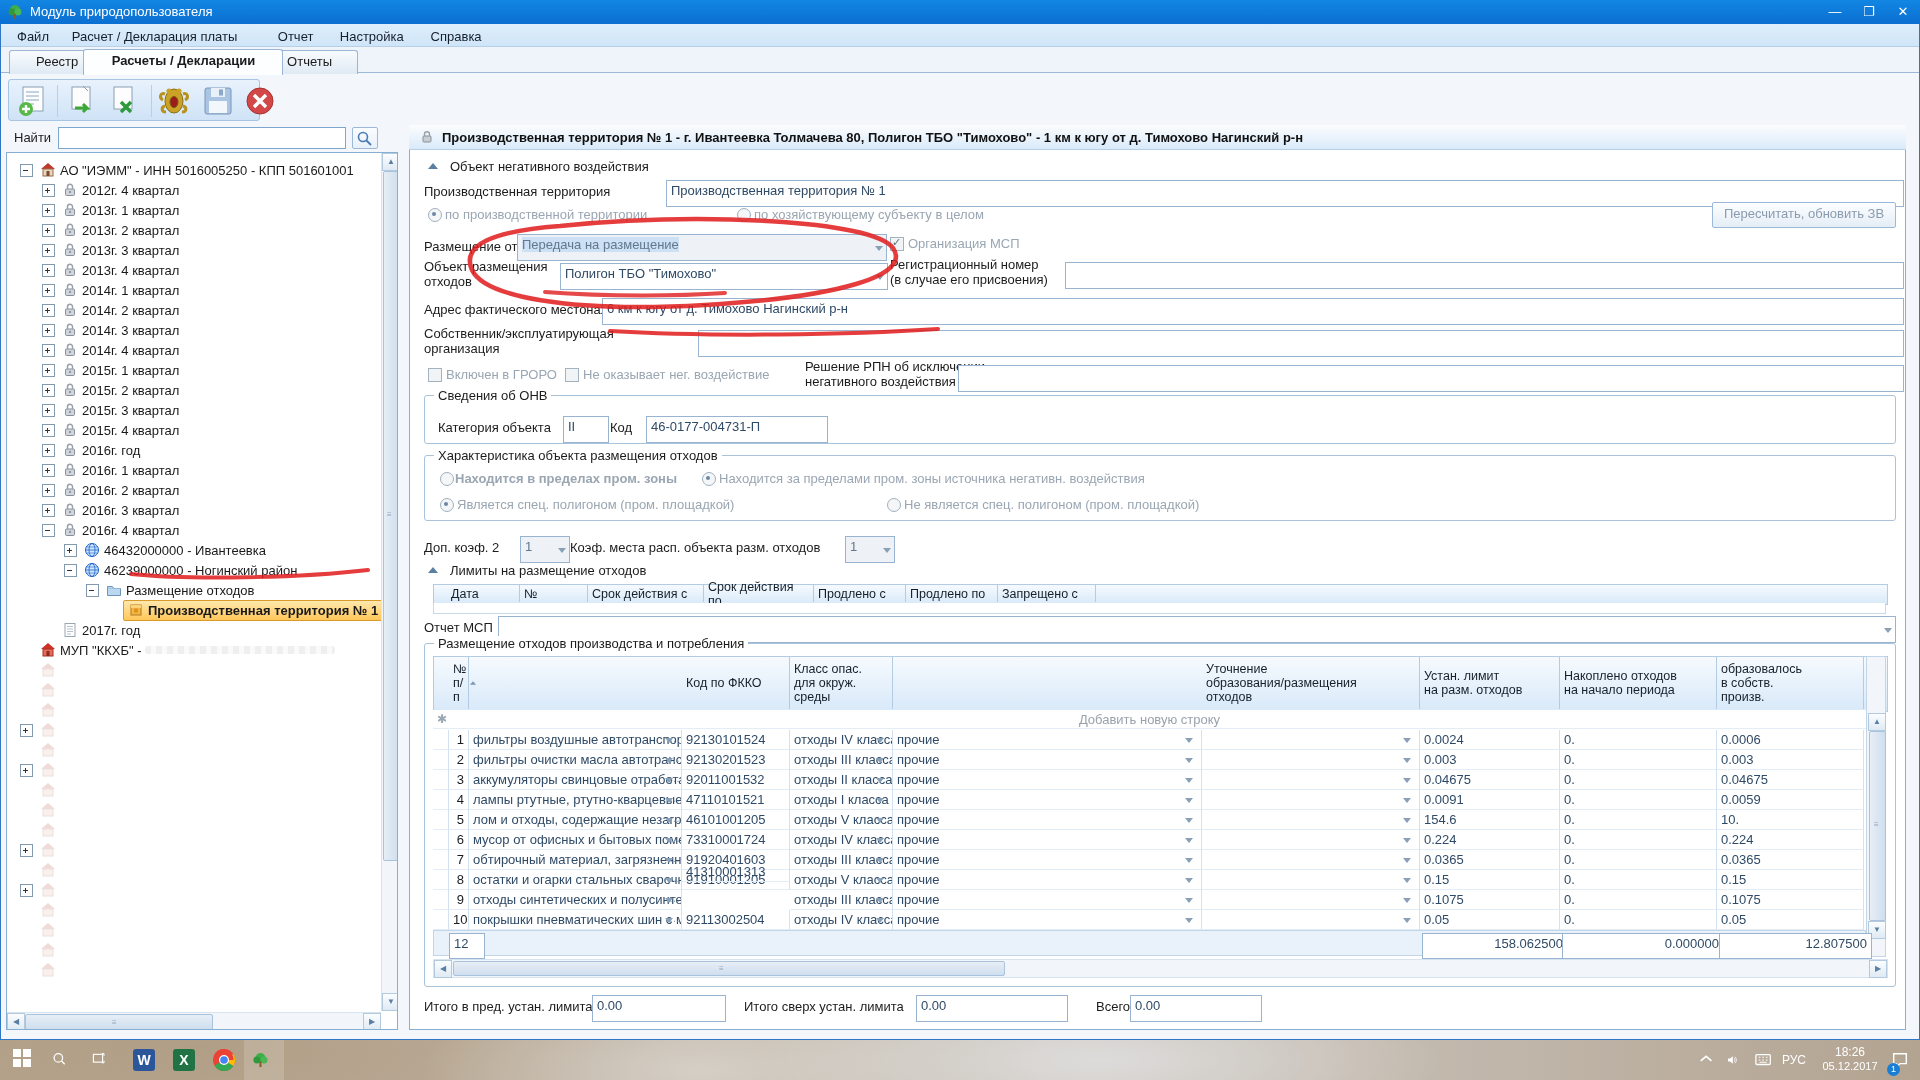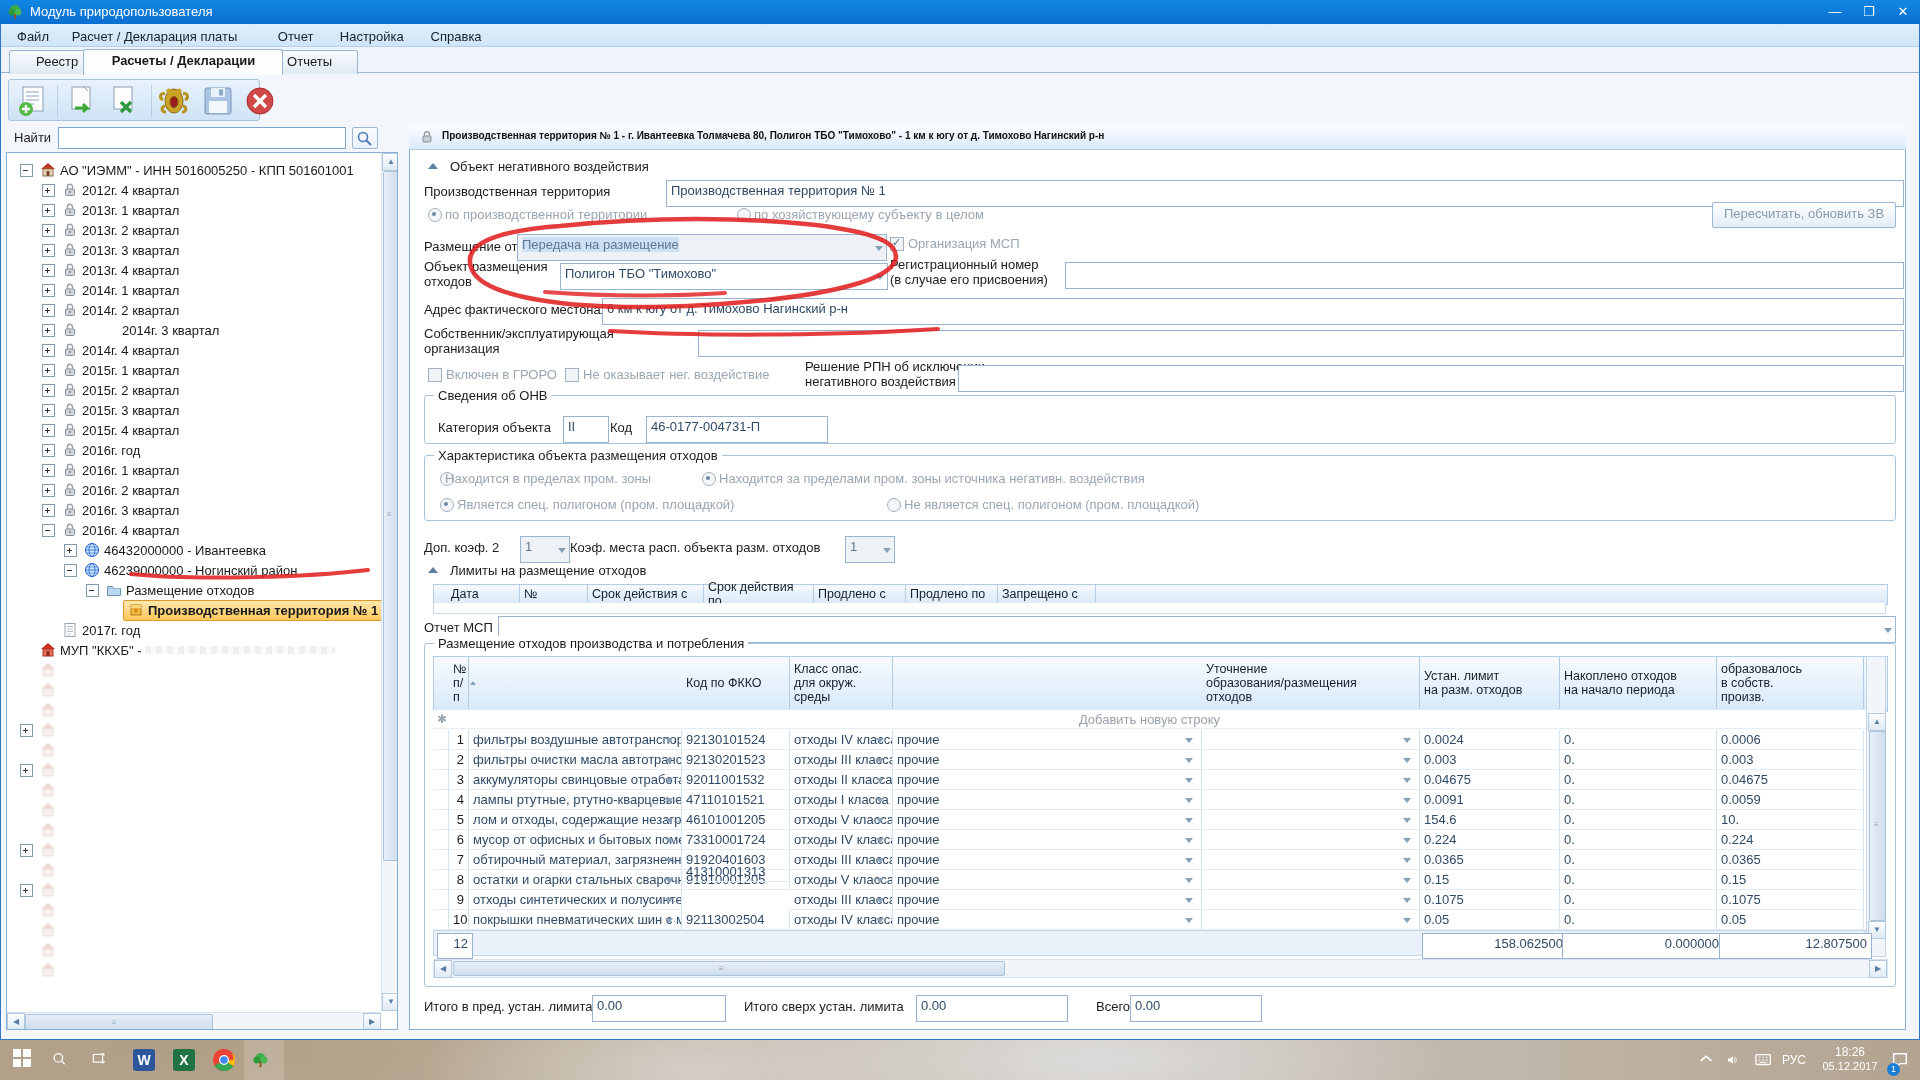--- a/index.html
+++ b/index.html
@@ -257,21 +257,21 @@
     <div class="trow" style="left:0;top:167px;width:392px">
       <span class="expbox plus" style="left:35px">
         <i></i>
         <b></b>
       </span>
       <span class="tico" style="left:55px"><svg width="16" height="16" viewBox="0 0 16 16">
           <rect x="3.5" y="7" width="9" height="6.5" rx="1" fill="#cfd5db" stroke="#8a9099"></rect>
           <path d="M5.5 7V4.8a2.5 2.5 0 0 1 5 0V7" fill="none" stroke="#9aa0a8" stroke-width="1.5"></path>
           <circle cx="8" cy="10" r="1" fill="#7a828c"></circle>
         </svg></span>
-      <span style="position:absolute;left:75px;top:3px;margin-left:40px;">2014г. 3 квартал</span>
+      <span style="position:absolute;left:75px;top:3px;">2014г. 3 квартал</span>
     </div>
     <div class="trow" style="left:0;top:187px;width:392px">
       <span class="expbox plus" style="left:35px">
         <i></i>
         <b></b>
       </span>
       <span class="tico" style="left:55px"><svg width="16" height="16" viewBox="0 0 16 16">
           <rect x="3.5" y="7" width="9" height="6.5" rx="1" fill="#cfd5db" stroke="#8a9099"></rect>
           <path d="M5.5 7V4.8a2.5 2.5 0 0 1 5 0V7" fill="none" stroke="#9aa0a8" stroke-width="1.5"></path>
           <circle cx="8" cy="10" r="1" fill="#7a828c"></circle>
@@ -606,21 +606,21 @@
   </div>
 
 <div id="main" class="abs"></div>
 <div id="mheader" class="abs">
   <span class="abs" style="left:11px;top:5px">
     <svg width="14" height="14">
         <rect x="3" y="6" width="8" height="6" rx="1" fill="#c9ced4" stroke="#8a9099"></rect>
         <path d="M4.5 6V4.2a2.5 2.5 0 0 1 5 0V6" fill="none" stroke="#9aa0a8" stroke-width="1.4"></path>
       </svg>
   </span>
-  <span class="abs" style="left:33px;top:5px;font-size:10px;font-weight:bold;color:#111;white-space:nowrap">Производственная территория № 1 - г. Ивантеевка Толмачева 80, Полигон ТБО "Тимохово" - 1 км к югу от д. Тимохово Нагинский р-н</span>
+  <span class="abs" style="left:33px;top:5px;font-size:13px;font-weight:bold;color:#111;white-space:nowrap">Производственная территория № 1 - г. Ивантеевка Толмачева 80, Полигон ТБО "Тимохово" - 1 км к югу от д. Тимохово Нагинский р-н</span>
 </div>
 <div id="form" class="abs" style="left:0;top:0;width:1920px;height:1040px">
     <span class="tri-up" style="left:428px;top:163px"></span>
     <div class="lbl" style="left:450px;top:159px;">Объект негативного воздействия</div>
     <div class="lbl" style="left:424px;top:184px;">Производственная территория</div>
     <div class="field" style="left:666px;top:180px;width:1228px;height:21px;">Производственная территория № 1</div>
     <span class="radio on" style="left:428px;top:208px"></span>
     <div class="lbl dis" style="left:445px;top:207px;">по производственной территории</div>
     <span class="radio" style="left:737px;top:208px"></span>
     <div class="lbl dis" style="left:754px;top:207px;">по хозяйствующему субъекту в целом</div>
@@ -649,21 +649,21 @@
     <div class="field" style="left:958px;top:365px;width:936px;height:21px;"></div>
     <div class="groupbox" style="left:424px;top:395px;width:1470px;height:47px"></div>
     <div class="grouptitle" style="left:434px;top:388px">Сведения об ОНВ</div>
     <div class="lbl" style="left:438px;top:420px;">Категория объекта</div>
     <div class="field" style="left:563px;top:416px;width:36px;height:21px;">II</div>
     <div class="lbl" style="left:610px;top:420px;">Код</div>
     <div class="field" style="left:646px;top:416px;width:172px;height:21px;">46-0177-004731-П</div>
     <div class="groupbox" style="left:424px;top:455px;width:1470px;height:64px"></div>
     <div class="grouptitle" style="left:434px;top:448px">Характеристика объекта размещения отходов</div>
     <span class="radio" style="left:440px;top:472px"></span>
-    <div class="lbl dis" style="left:445px;top:471px;">Находится в пределах пром. зоны</div>
+    <div class="lbl dis" style="left:455px;top:471px;font-weight:bold;">Находится в пределах пром. зоны</div>
     <span class="radio on" style="left:702px;top:472px"></span>
     <div class="lbl dis" style="left:719px;top:471px;">Находится за пределами пром. зоны источника негативн. воздействия</div>
     <span class="radio on" style="left:440px;top:498px"></span>
     <div class="lbl dis" style="left:457px;top:497px;">Является спец. полигоном (пром. площадкой)</div>
     <span class="radio" style="left:887px;top:498px"></span>
     <div class="lbl dis" style="left:904px;top:497px;">Не является спец. полигоном (пром. площадкой)</div>
     <div class="lbl" style="left:424px;top:540px;">Доп. коэф. 2</div>
     <div class="field dis" style="left:520px;top:536px;width:40px;height:21px;">1<span class="dd"></span></div>
     <div class="lbl" style="left:570px;top:540px;">Коэф. места расп. объекта разм. отходов</div>
     <div class="field dis" style="left:845px;top:536px;width:40px;height:21px;">1<span class="dd"></span></div>
@@ -845,21 +845,21 @@
       <div class="tcell" style="left:790px;top:910px;width:103px;height:20px;padding-right:16px">отходы IV класса...<span class="dd" style="right:8px"></span></div>
       <div class="tcell" style="left:893px;top:910px;width:309px;height:20px">прочие<span class="dd" style="right:8px"></span></div>
       <div class="tcell" style="left:1202px;top:910px;width:218px;height:20px">
         <span class="dd" style="right:8px"></span>
       </div>
       <div class="tcell" style="left:1420px;top:910px;width:140px;height:20px">0.05</div>
       <div class="tcell" style="left:1560px;top:910px;width:157px;height:20px">0.</div>
       <div class="tcell" style="left:1717px;top:910px;width:147px;height:20px">0.05</div>
     </div>
     <div class="abs" style="left:433px;top:930px;width:1433px;height:26px;background:#e9f1fa;border:1px solid #c3d6e8"></div>
-    <div class="field" style="left:437px;top:933px;width:26px;height:20px;text-align:right">12</div>
+    <div class="field" style="left:449px;top:933px;width:26px;height:20px;text-align:left">12</div>
     <div class="field" style="left:1422px;top:933px;width:136px;height:20px;text-align:right">158.062500</div>
     <div class="field" style="left:1562px;top:933px;width:152px;height:20px;text-align:right">0.000000</div>
     <div class="field" style="left:1719px;top:933px;width:143px;height:20px;text-align:right">12.807500</div>
     <div class="sb" style="left:433px;top:959px;width:1453px;height:17px;border:1px solid #d7e3ef">
       <div class="sbarrow" style="left:0;top:0">◀</div>
       <div class="sbthumb h" style="left:19px;top:1px;width:550px;height:13px">
         <span class="grip" style="left:265px;top:2px">≡</span>
       </div>
       <div class="sbarrow" style="right:0;top:0">▶</div>
     </div>

